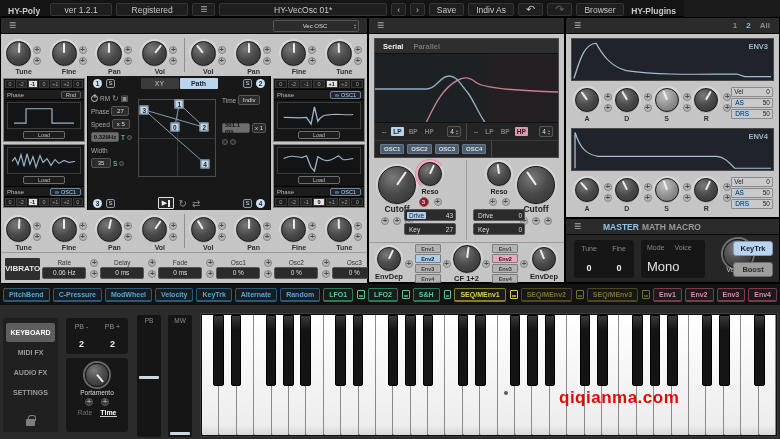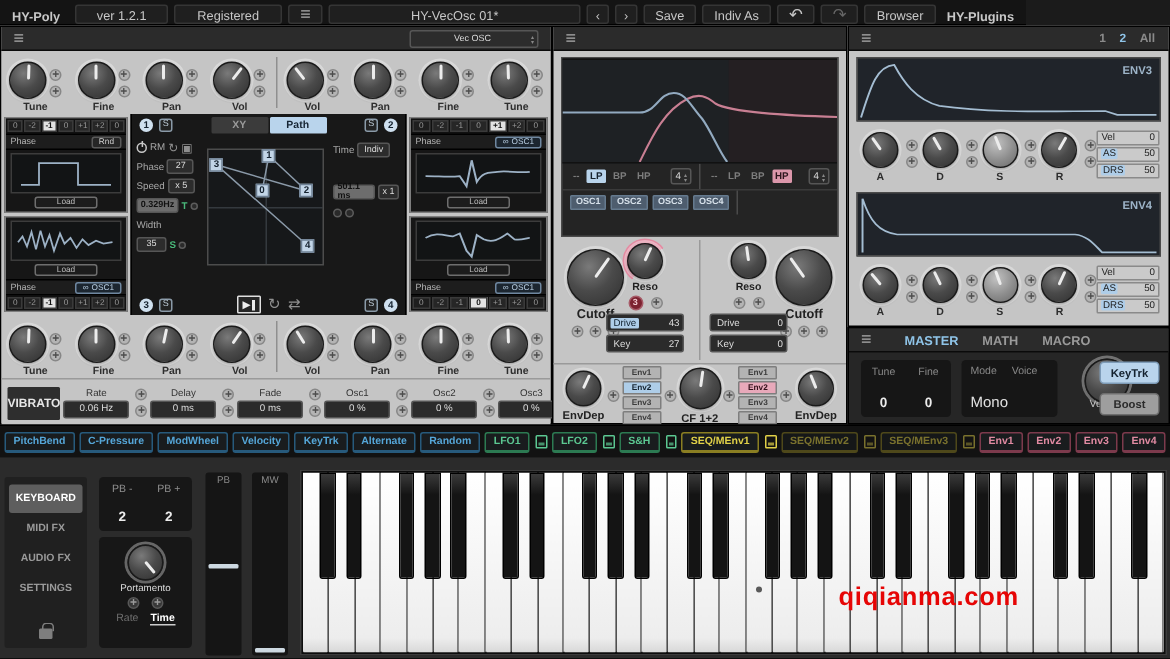--- a/index.html
+++ b/index.html
@@ -115,29 +115,29 @@
 .envdisp svg{position:absolute;inset:0;width:100%;height:100%}
 .envname{position:absolute;right:5px;top:3px;font-size:7.5px;font-weight:bold;color:#9db4c8}
 .envknobs{height:43px;display:flex;align-items:center;justify-content:space-between;padding:0 1px}
 .ekcell{position:relative;width:30px;height:100%;display:flex;align-items:center;justify-content:center}
 .ekcell .knob{width:24px;height:24px;margin-top:-6px}
 .paramstack{display:flex;flex-direction:column;gap:1px;width:42px}
 .parambox{height:10px;background:#cacaca;border:1px solid #8a8a8a;display:flex;align-items:center;justify-content:space-between;font-size:6.5px;color:#1d1d1d;padding:0 2px;border-radius:1px}
 .parambox .lb.hl{background:#aecde8;padding:0 1px;border-radius:1px}
 
 #master{left:565px;top:218px;width:215px;height:65px;background:#262626}
-#mtabs{display:flex;gap:16px;font-size:8.5px;font-weight:bold;color:#9a9a9a;margin-left:14px}
+#mtabs{display:flex;gap:3px;font-size:8.5px;font-weight:bold;color:#9a9a9a;margin-left:14px}
 #mtabs .on{color:#8fc4e8}
 #mbody{position:relative;height:48px}
 .mpanel{position:absolute;background:#161616;border-radius:3px;color:#888;font-size:7px}
 #tunepanel{left:8px;top:5px;width:60px;height:38px;display:grid;grid-template-columns:1fr 1fr;align-items:center;justify-items:center}
 #tunepanel .val{color:#ececec;font-size:9px;font-weight:bold}
 #modepanel{left:75px;top:5px;width:64px;height:38px;padding:4px 6px;display:flex;flex-direction:column;justify-content:space-between}
 #modepanel .row{display:flex;gap:10px}
-#modepanel .val{color:#e2e2e2;font-size:10px}
+#modepanel .val{color:#e2e2e2;font-size:13px}
 #volwrap{position:absolute;left:152px;top:2px;width:40px;text-align:center}
 #volwrap .knob{width:30px;height:30px;margin:2px auto 0}
 #vollabel{font-size:7px;color:#c9c9c9;margin-top:-3px}
 .mbtn{position:absolute;width:40px;height:15px;border-radius:3px;font-size:7.5px;font-weight:bold;display:flex;align-items:center;justify-content:center}
 #limitbtn{left:168px;top:6px;background:#b9d4ec;color:#14222f;border:1px solid #7e9cb8;left:unset;right:6px}
 #boostbtn{right:6px;top:27px;background:#9e9e9e;color:#2b2b2b;border:1px solid #6e6e6e}
 
 #modrow{position:absolute;left:0;top:283px;width:780px;height:22px;background:#121212;display:flex;align-items:center;gap:3px;padding:0 3px;border-top:1px solid #000}
 .mbtn2{height:14px;display:flex;align-items:center;justify-content:center;padding:0 5px;font-size:7px;font-weight:bold;background:#191c1e;border-radius:2px;border:1px solid;border-bottom-width:2px;white-space:nowrap}
 .mblue{color:#55a6d8;border-color:#275a7c}
@@ -622,20 +622,24 @@
           <div class="plus">+</div>
         </div>
       </div>
   </div>
 
   <div id="filter" class="section">
     <div class="hdr">
       <span class="burger">≡</span>
     </div>
     <div id="fdisplay">
+      <div id="ftabs">
+        <span class="on">Serial</span>
+        <span class="off">Parallel</span>
+      </div>
       <div id="fcurve">
         <svg viewBox="0 0 185 68" preserveAspectRatio="none">
           <rect x="0" y="0" width="185" height="68" fill="#1e2124"></rect>
           <rect x="112" y="0" width="73" height="68" fill="#241f22"></rect>
           <path d="M52 68 C60 52 68 34 84 26 C92 22 97 24 103 29 C113 35 150 37 185 38" fill="none" stroke="#c97f93" stroke-width="1.4"></path>
           <path d="M0 35 H52 C63 35 65 22 75 22 C83 22 86 30 94 39 C100 47 105 60 111 68" fill="none" stroke="#92aac0" stroke-width="1.4"></path>
         </svg>
       </div>
       <div class="frow">
         <div class="fhalf bdr" id="ftype1">

